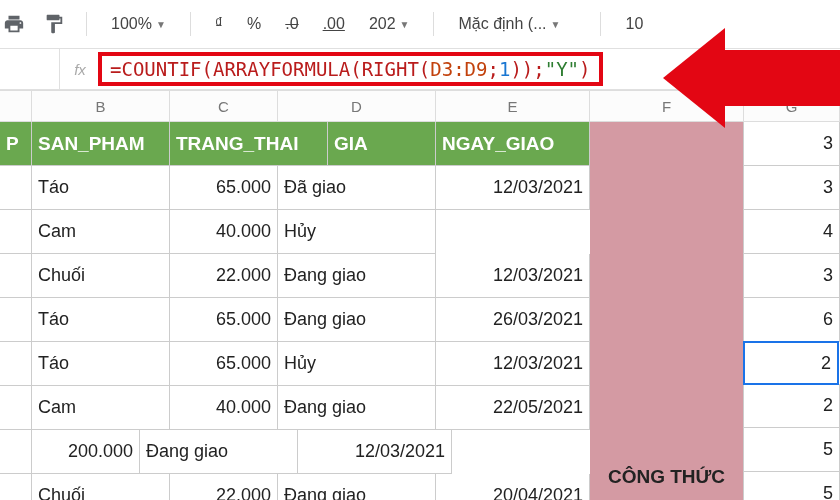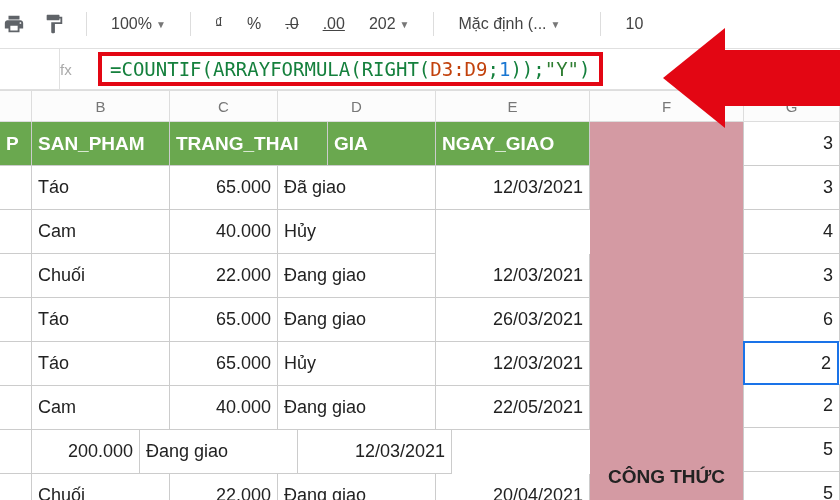--- a/index.html
+++ b/index.html
@@ -53,40 +53,42 @@
       border-top: 1px solid #e0e0e0;
       border-bottom: 1px solid #e0e0e0;
     }
     .fb-name {
       width: 60px;
       height: 100%;
       border-right: 1px solid #e0e0e0;
     }
     .fb-fx {
       width: 40px;
+      text-align: center;
+      font-style: italic;
       color: #aaa;
       font-size: 15px;
     }
     .fb-input {
       flex: 1;
       display: flex;
       align-items: center;
       height: 100%;
       position: relative;
     }
     .formula-highlight {
       border: 4px solid #e30613;
       padding: 2px 8px;
       font-family: 'Consolas', monospace;
       font-size: 19px;
       background: #fff;
       margin-left: -2px;
     }
     .formula-highlight span { white-space: pre; }
-    .tok-func { color: #15803d; }
+    .tok-func { color: #b91c1c; }
     .tok-range { color: #c2410c; }
     .tok-num { color: #1976d2; }
     .tok-str { color: #2e7d32; }
     .col-headers {
       display: flex;
       height: 32px;
       background: #fcfcfc;
     }
     .col-header {
       border-right: 1px solid #ddd;

